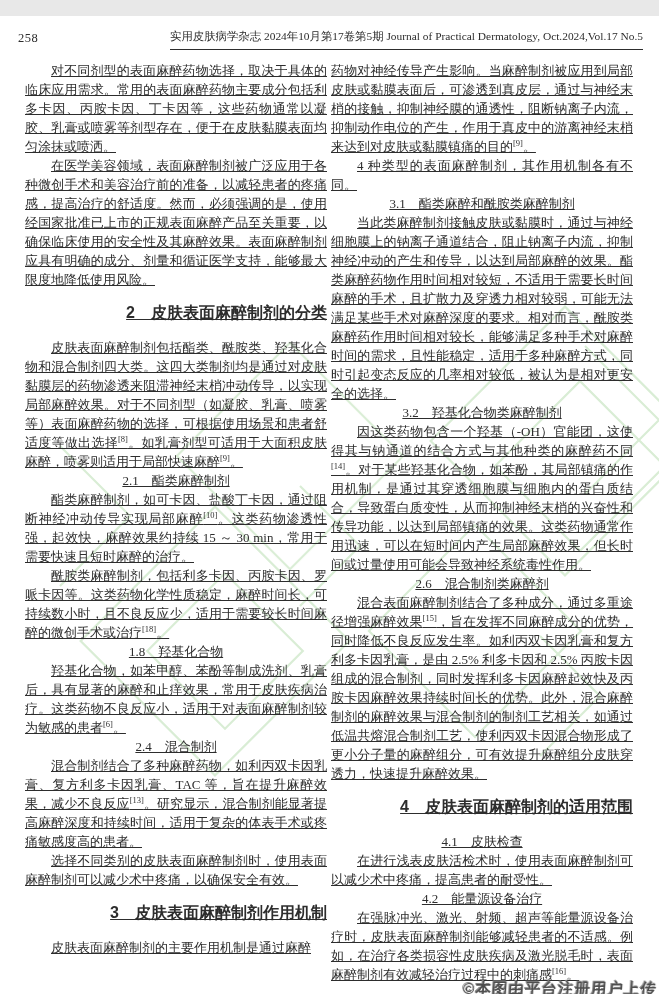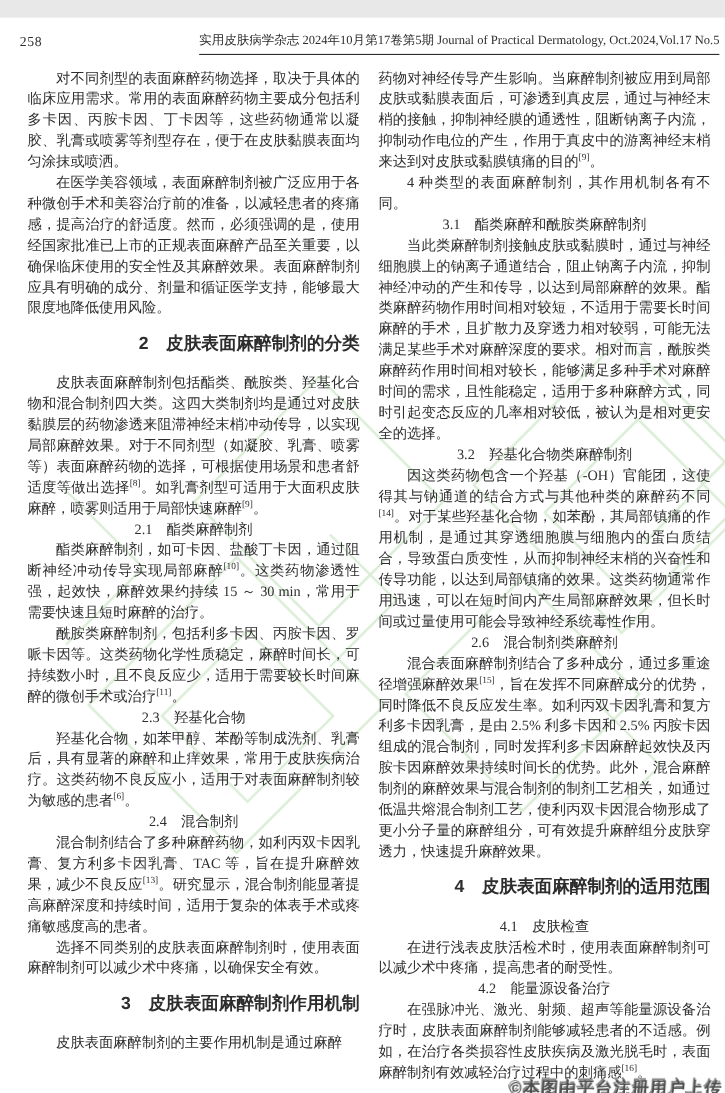--- a/index.html
+++ b/index.html
@@ -12,34 +12,34 @@
     font-family:"Liberation Serif","DejaVu Serif",serif;
     color:#2d2d2d;
   }
   
   .header { position:absolute; top:10px; left:0; width:659px; height:26px; }
   .page-num {
     position:absolute; left:18px; top:5px;
     font-size:12.5px; letter-spacing:0.5px;
   }
   .journal-line {
-    position:absolute; right:5px; top:3px;
+    position:absolute; right:16px; top:3px;
     font-size:11.4px; white-space:nowrap;
     padding-bottom:5px;
     border-bottom:1.4px solid #2d2d2d;
   }
   
   .wm-pattern {
     position:absolute; left:0; top:0; width:659px; height:994px;
     pointer-events:none; z-index:0;
   }
   
   .content {
     position:absolute; top:45px; left:25px; width:622px;
-    display:flex; gap:17px; z-index:1;
+    display:flex; gap:4px; z-index:1;text-decoration:underline;
   }
   .col { width:302px; text-align:justify; }
   .col p, .col h3, .col h4 {
     margin:0; font-size:13px; line-height:19px;
   }
   .col p.paragraph { text-indent:2em; }
   .col p.paragraph-continued { text-indent:0; }
   .col h3.section-heading {
     font-family:"Liberation Sans","DejaVu Sans",sans-serif;
     font-weight:bold; font-size:16px;
@@ -86,22 +86,22 @@
   </div>
 
   <div class="content">
     <div class="col" id="col-left">
         <p class="paragraph">对不同剂型的表面麻醉药物选择，取决于具体的临床应用需求。常用的表面麻醉药物主要成分包括利多卡因、丙胺卡因、丁卡因等，这些药物通常以凝胶、乳膏或喷雾等剂型存在，便于在皮肤黏膜表面均匀涂抹或喷洒。</p>
         <p class="paragraph">在医学美容领域，表面麻醉制剂被广泛应用于各种微创手术和美容治疗前的准备，以减轻患者的疼痛感，提高治疗的舒适度。然而，必须强调的是，使用经国家批准已上市的正规表面麻醉产品至关重要，以确保临床使用的安全性及其麻醉效果。表面麻醉制剂应具有明确的成分、剂量和循证医学支持，能够最大限度地降低使用风险。</p>
         <h3 class="section-heading">2　皮肤表面麻醉制剂的分类</h3>
         <p class="paragraph">皮肤表面麻醉制剂包括酯类、酰胺类、羟基化合物和混合制剂四大类。这四大类制剂均是通过对皮肤黏膜层的药物渗透来阻滞神经末梢冲动传导，以实现局部麻醉效果。对于不同剂型（如凝胶、乳膏、喷雾等）表面麻醉药物的选择，可根据使用场景和患者舒适度等做出选择<sup class="ref">[8]</sup>。如乳膏剂型可适用于大面积皮肤麻醉，喷雾则适用于局部快速麻醉<sup class="ref">[9]</sup>。</p>
         <h4 class="subsection-heading">2.1　酯类麻醉制剂</h4>
         <p class="paragraph">酯类麻醉制剂，如可卡因、盐酸丁卡因，通过阻断神经冲动传导实现局部麻醉<sup class="ref">[10]</sup>。这类药物渗透性强，起效快，麻醉效果约持续 15 ～ 30 min，常用于需要快速且短时麻醉的治疗。</p>
-        <p class="paragraph">酰胺类麻醉制剂，包括利多卡因、丙胺卡因、罗哌卡因等。这类药物化学性质稳定，麻醉时间长，可持续数小时，且不良反应少，适用于需要较长时间麻醉的微创手术或治疗<sup class="ref">[11]</sup>。</p>
-        <h4 class="subsection-heading">2.3　羟基化合物</h4>
+        <p class="paragraph">酰胺类麻醉制剂，包括利多卡因、丙胺卡因、罗哌卡因等。这类药物化学性质稳定，麻醉时间长，可持续数小时，且不良反应少，适用于需要较长时间麻醉的微创手术或治疗<sup class="ref">[18]</sup>。</p>
+        <h4 class="subsection-heading">1.8　羟基化合物</h4>
         <p class="paragraph">羟基化合物，如苯甲醇、苯酚等制成洗剂、乳膏后，具有显著的麻醉和止痒效果，常用于皮肤疾病治疗。这类药物不良反应小，适用于对表面麻醉制剂较为敏感的患者<sup class="ref">[6]</sup>。</p>
         <h4 class="subsection-heading">2.4　混合制剂</h4>
         <p class="paragraph">混合制剂结合了多种麻醉药物，如利丙双卡因乳膏、复方利多卡因乳膏、TAC 等，旨在提升麻醉效果，减少不良反应<sup class="ref">[13]</sup>。研究显示，混合制剂能显著提高麻醉深度和持续时间，适用于复杂的体表手术或疼痛敏感度高的患者。</p>
         <p class="paragraph">选择不同类别的皮肤表面麻醉制剂时，使用表面麻醉制剂可以减少术中疼痛，以确保安全有效。</p>
         <h3 class="section-heading">3　皮肤表面麻醉制剂作用机制</h3>
         <p class="paragraph">皮肤表面麻醉制剂的主要作用机制是通过麻醉</p>
       </div>
     <div class="col" id="col-right">
         <p class="paragraph-continued">药物对神经传导产生影响。当麻醉制剂被应用到局部皮肤或黏膜表面后，可渗透到真皮层，通过与神经末梢的接触，抑制神经膜的通透性，阻断钠离子内流，抑制动作电位的产生，作用于真皮中的游离神经末梢来达到对皮肤或黏膜镇痛的目的<sup class="ref">[9]</sup>。</p>
         <p class="paragraph">4 种类型的表面麻醉制剂，其作用机制各有不同。</p>

